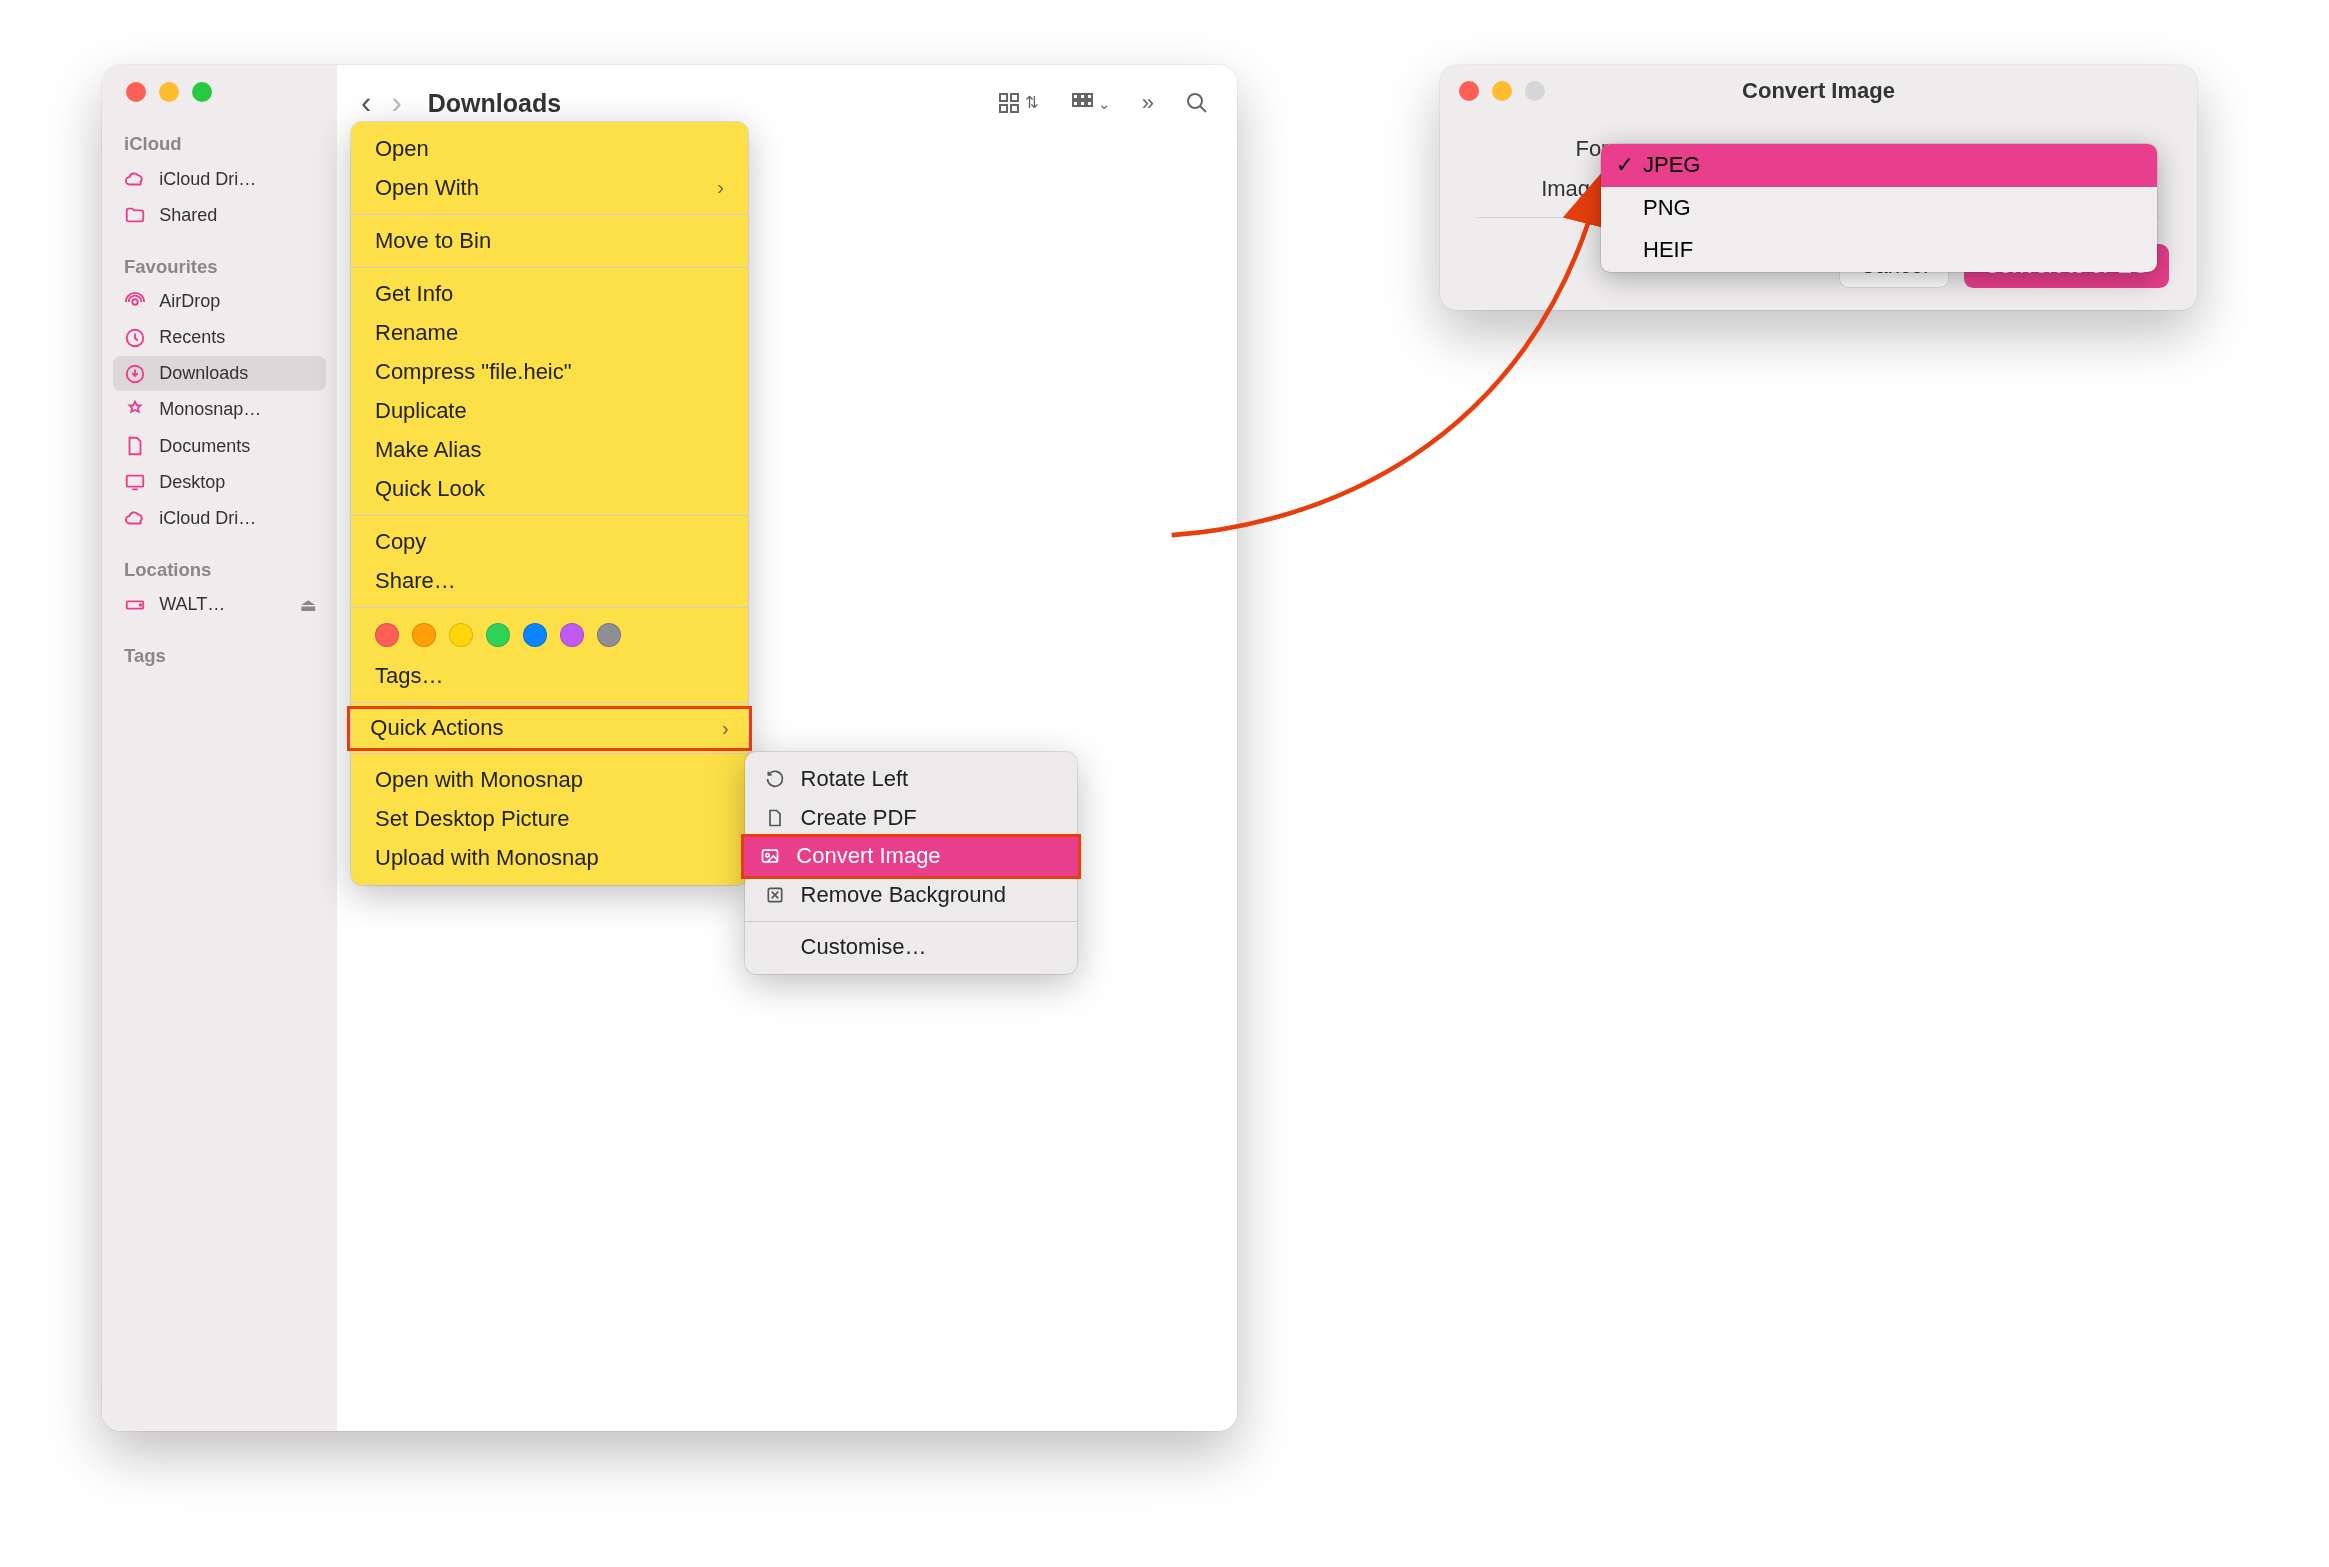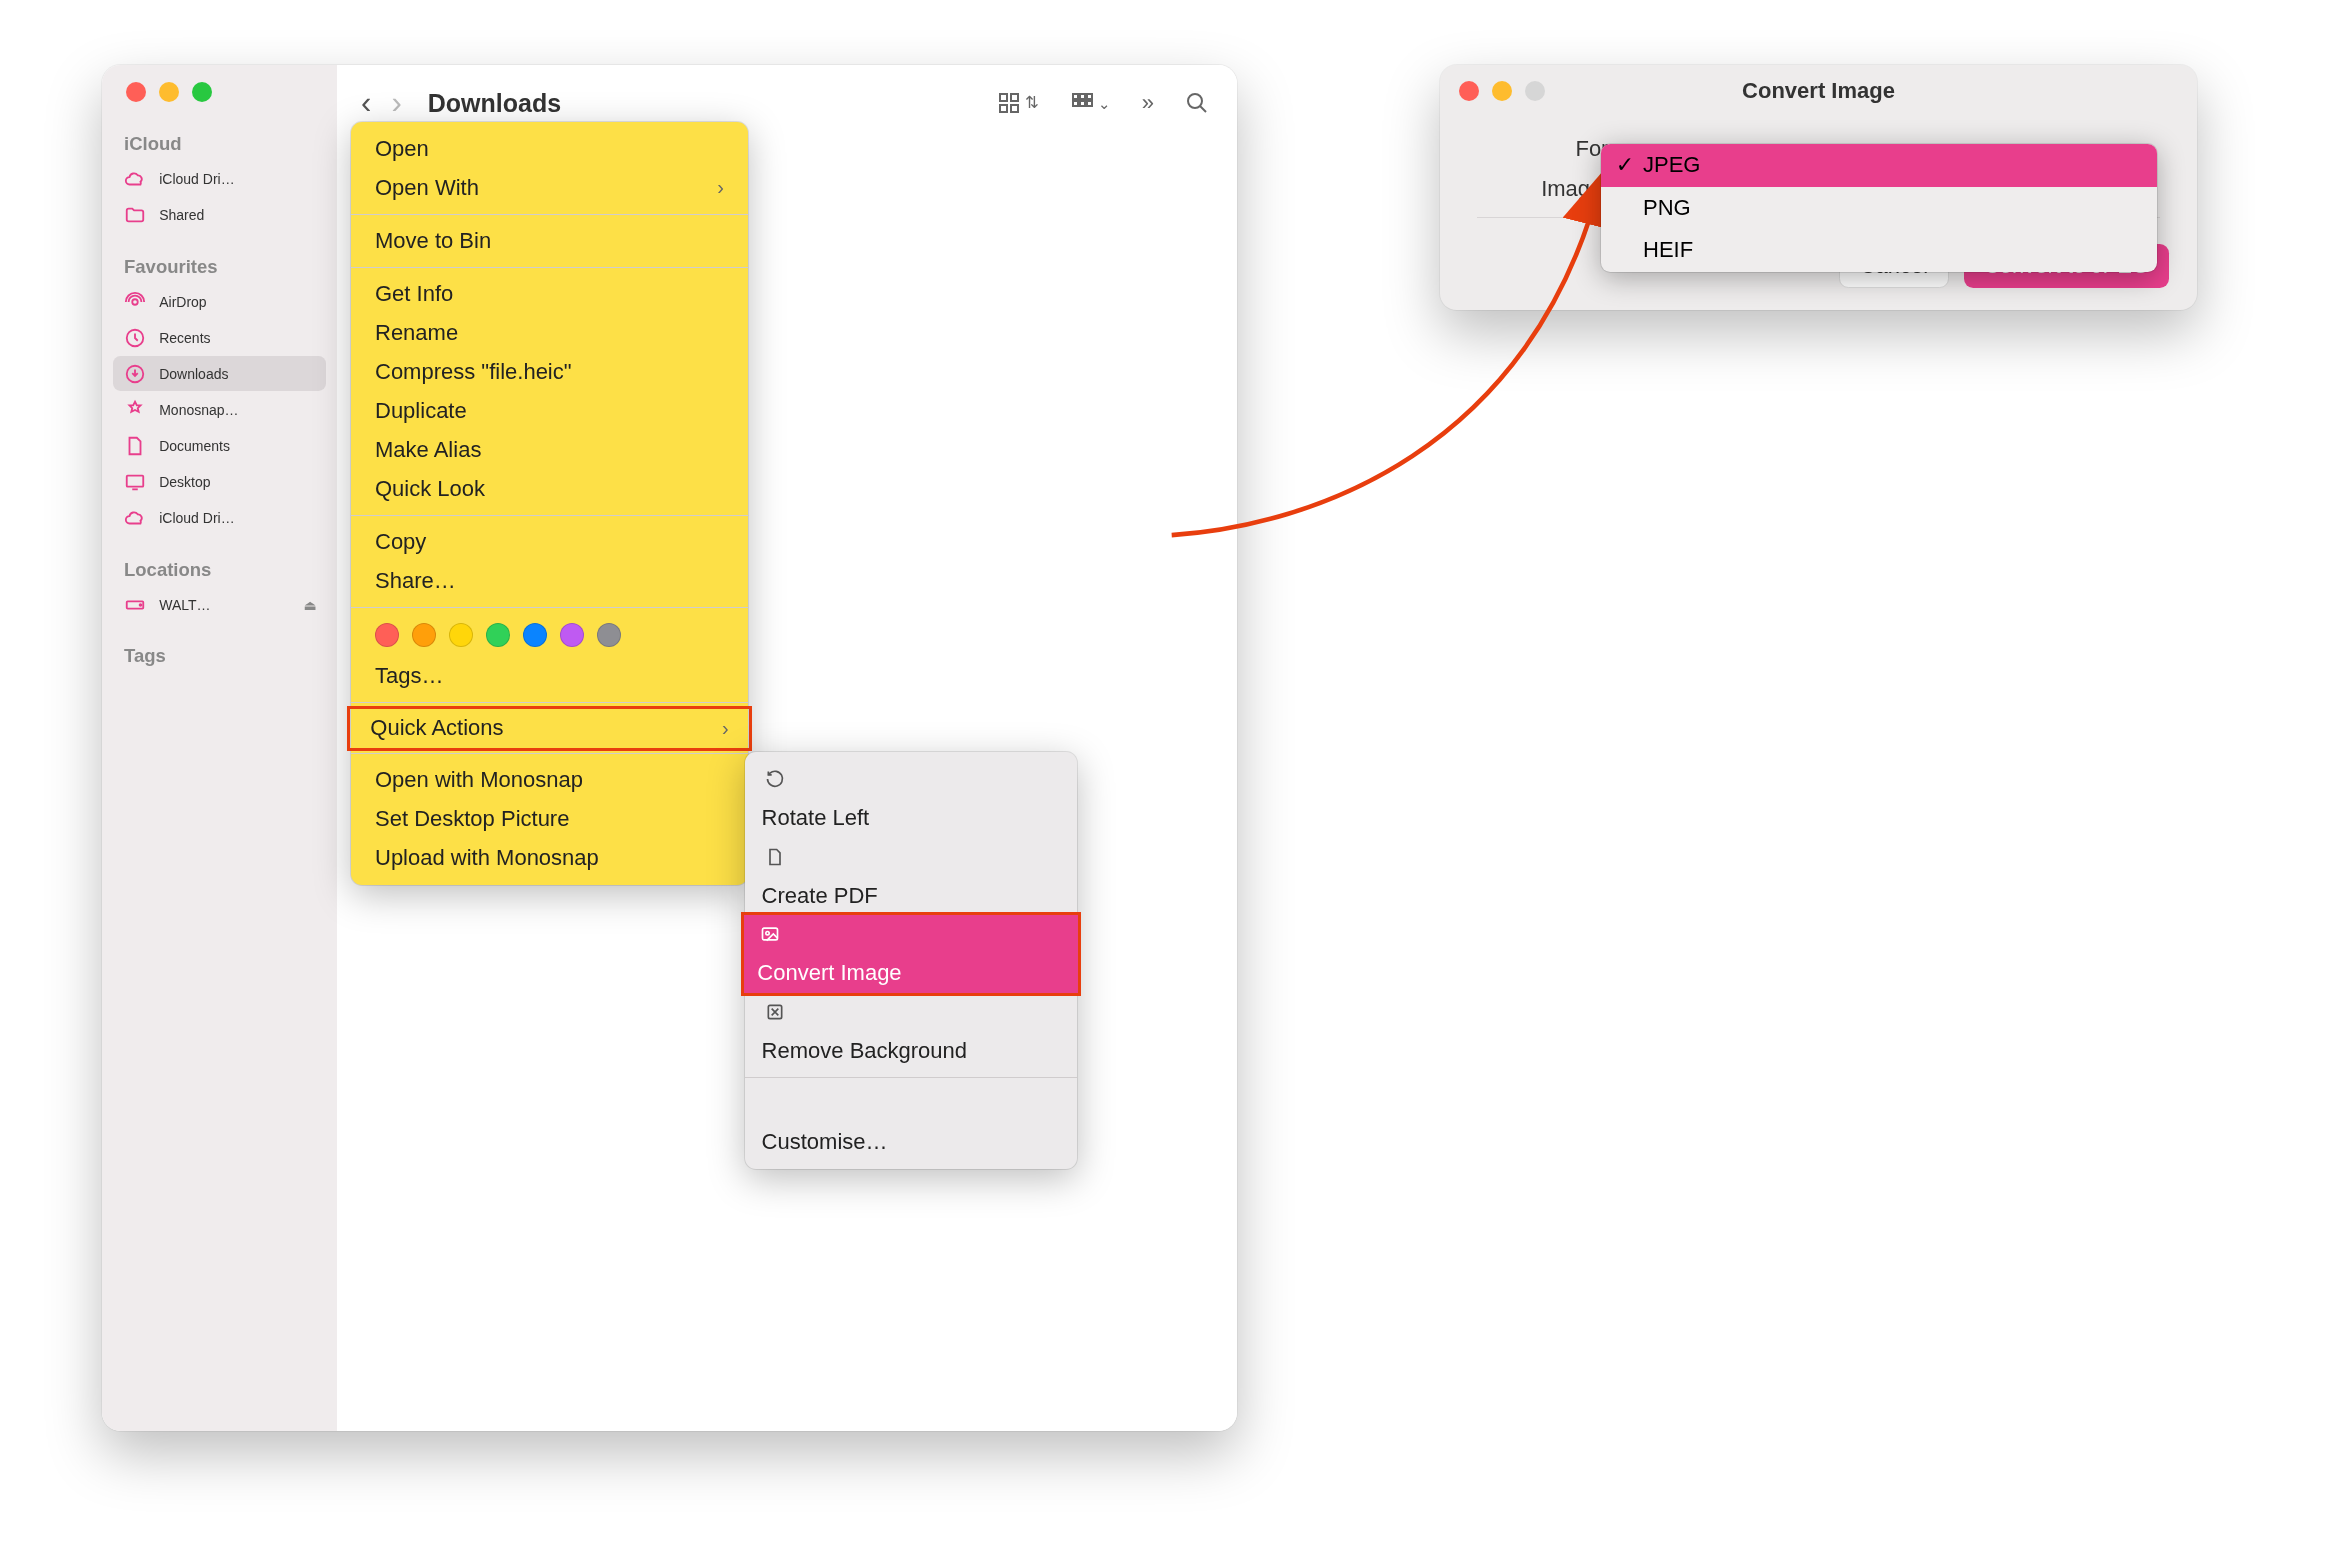--- a/index.html
+++ b/index.html
@@ -38,21 +38,21 @@
       color: #888;
       font-weight: 600;
     }
     .sidebar-item {
       display: flex;
       align-items: center;
       gap: 11px;
       padding: 4.6px 9.2px;
       margin: 0.9px 11px;
       border-radius: 7.4px;
-      font-size: 14px;
+      font-size: 18px;
       color: #333;
       cursor: default;
     }
     .sidebar-item.selected { background: #dcd7d9; }
     .sidebar-item .icon { width: 26px; height: 26px; display: flex; align-items: center; justify-content: center; color: #e83e8c; }
     .sidebar-item .icon svg { stroke: #e83e8c; fill: none; stroke-width: 2; }
     .sidebar-item .label { white-space: nowrap; overflow: hidden; text-overflow: ellipsis; }
     .sidebar-item .eject { margin-left: auto; color: #888; }
 
     .sidebar-spacer { height: 16.6px; }
@@ -153,21 +153,20 @@
       box-shadow: 0 9.2px 37px rgba(0,0,0,0.25), 0 0 0 0.9px rgba(0,0,0,0.1);
       padding: 7.4px 0;
     }
     .submenu-item {
       padding: 6.5px 16.6px;
       font-size: 22px;
       color: #222;
       display: flex;
       align-items: flex-start;
       gap: 13px;
-      flex-direction: column;
     }
     .submenu-item .sub-icon { width: 26px; height: 26px; display: flex; align-items: center; justify-content: center; color: #555; }
     .submenu-item.highlighted {
       background: #e83e8c;
       color: #fff;
       border: 3.7px solid #e83e0e;
       margin: -3.7px;
       padding: 6.5px 13px;
     }
     .submenu-item.highlighted .sub-icon { color: #fff; }

